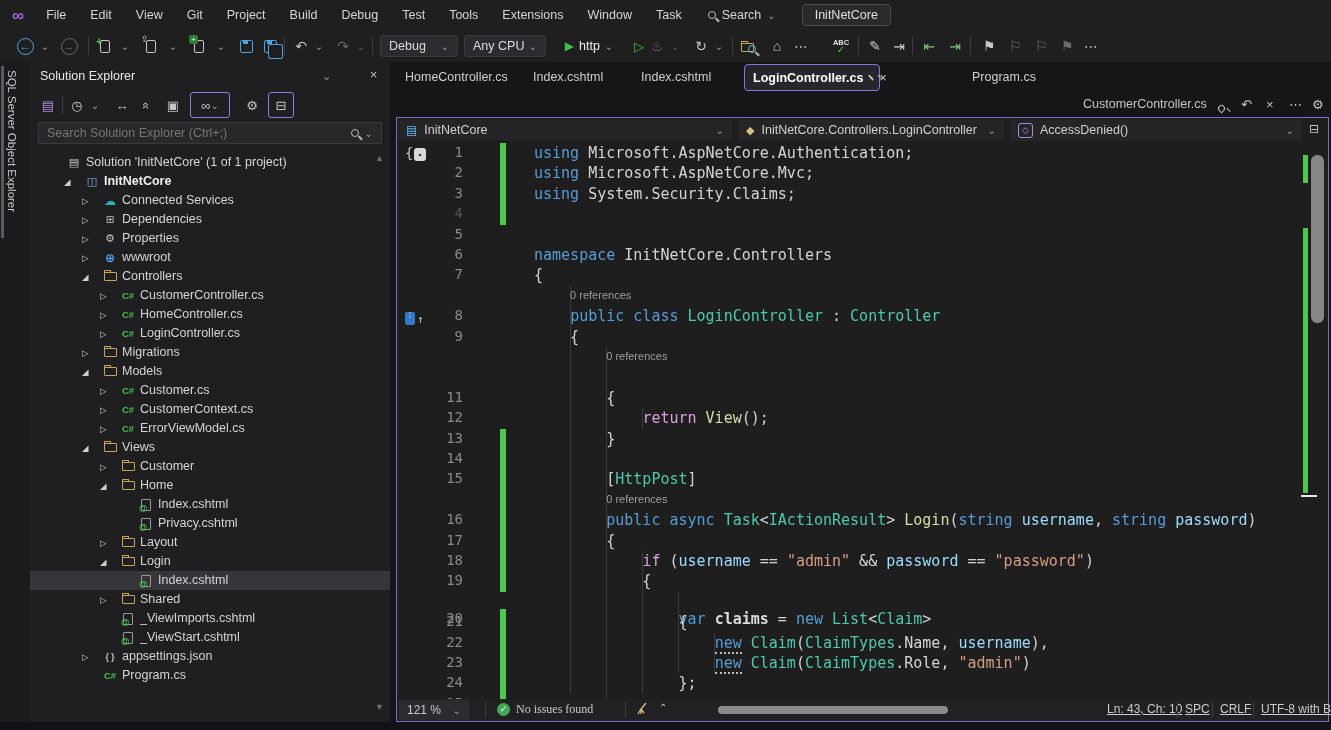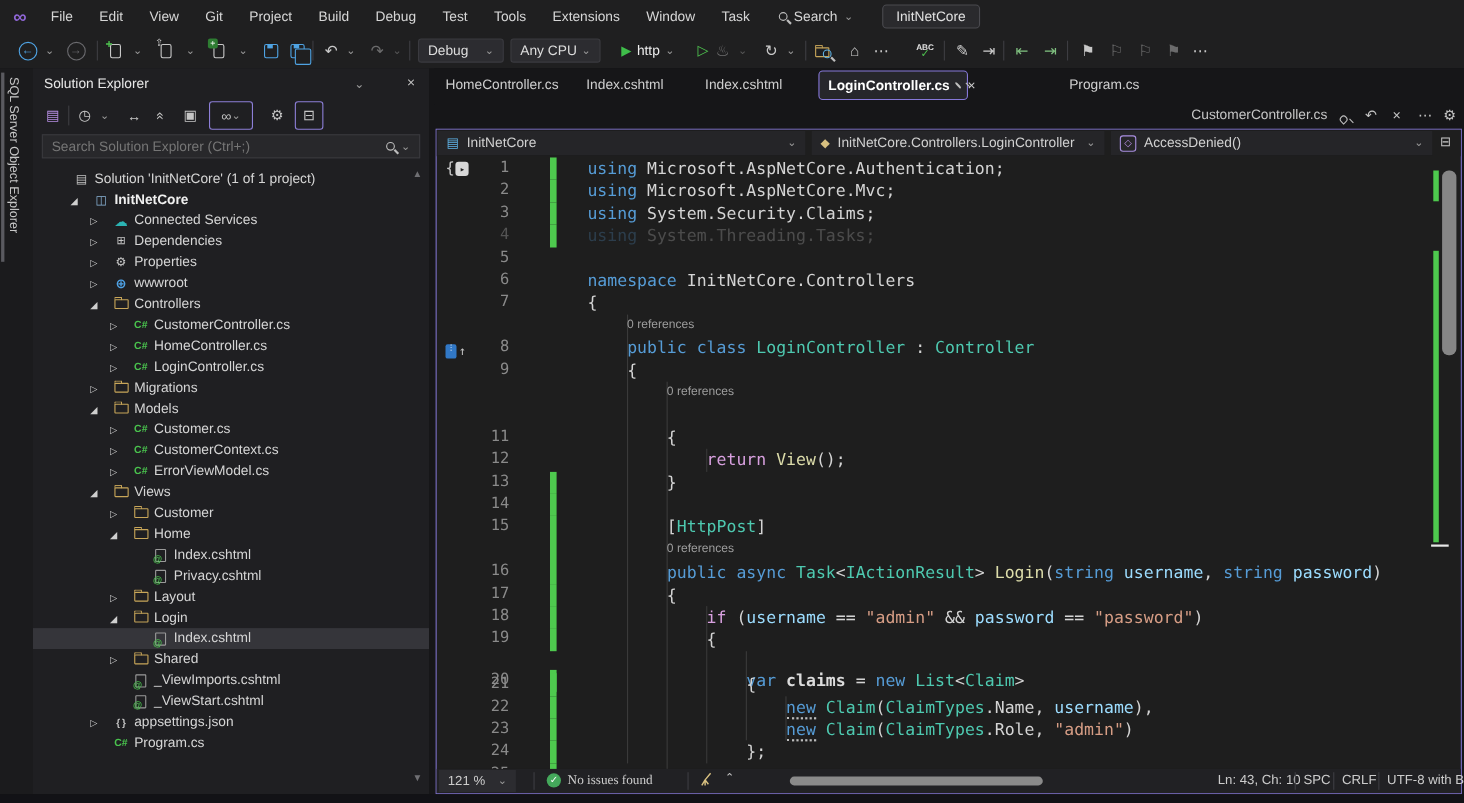--- a/index.html
+++ b/index.html
@@ -128,21 +128,21 @@
   #zoom-combo { position:absolute; left:2px; top:1px; width:70px; height:20px; background:#2c2c30;
     display:flex; align-items:center; justify-content:space-between; padding:0 8px; }
   .eb-sep { position:absolute; top:3px; width:1px; height:16px; background:#3d3d42; }
   .okdot { position:absolute; left:100px; top:4px; width:13px; height:13px; border-radius:50%; background:#44a85b;
     color:#fff; font-size:9px; text-align:center; line-height:13px; }
   #issues-txt { position:absolute; left:119px; top:3px;font-family:Liberation Serif, serif; }
   .broom { position:absolute; left:238px; top:3px; width:14px; height:14px; }
   .broom svg { display:block; }
   #eb-up { position:absolute; left:262px; top:3px; color:#c5c5c5; font-size:10px; }
   #hthumb { position:absolute; left:321px; top:7px; width:230px; height:8px; border-radius:4px; background:#8a8a8a; }
-  .eb-right { position:absolute; top:3px; white-space:nowrap; }
+  .eb-right { position:absolute; top:3px; white-space:nowrap;text-decoration:underline; }
   
   #bottom-strip { position:absolute; left:0; top:722px; width:1331px; height:8px; background:#121216; }
 </style>
 </head>
 <body>
 
 <div id="menubar">
   <span id="vs-logo">∞</span>
   <div id="menu-items" style="display: flex;">
       <div class="mb-item">File</div>
@@ -584,21 +584,20 @@
         <span class="ctext"><span class="kw">using</span><span class="pl"> Microsoft.AspNetCore.Mvc;</span></span>
       </div>
       <div class="crow" style="top: 40.8px;">
         <div class="chbar"></div>
         <span class="lnum">3</span>
         <span class="ctext"><span class="kw">using</span><span class="pl"> System.Security.Claims;</span></span>
       </div>
       <div class="crow dimline" style="top: 61.2px;">
         <div class="chbar"></div>
         <span class="lnum">4</span>
-        <span class="ctext"><span class="kw">using</span><span class="pl"> System.Threading.Tasks;</span></span>
       </div>
       <div class="crow" style="top: 81.6px;">
         <span class="lnum">5</span>
         <span class="ctext"></span>
       </div>
       <div class="crow" style="top: 102px;">
         <span class="lnum">6</span>
         <span class="ctext"><span class="kw">namespace</span><span class="pl"> InitNetCore.Controllers</span></span>
       </div>
       <div class="crow" style="top: 122.4px;">

